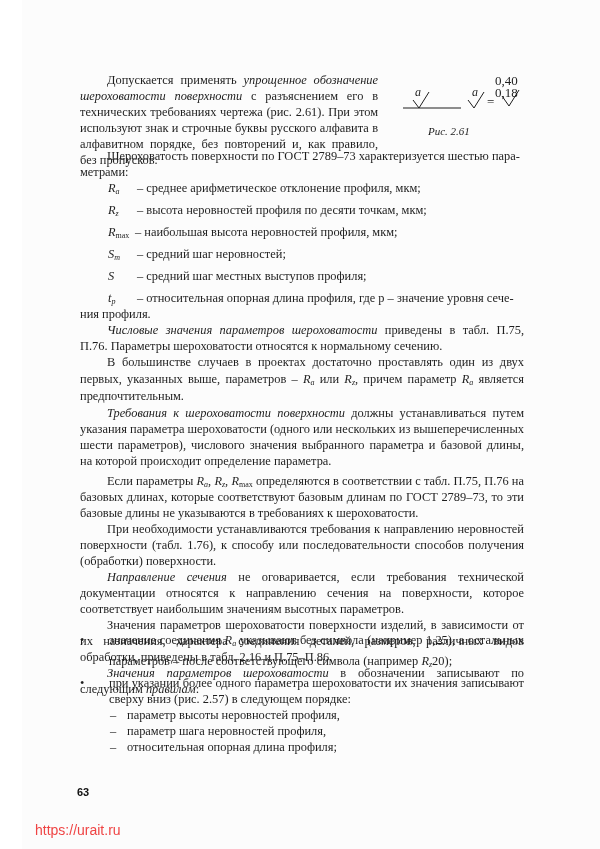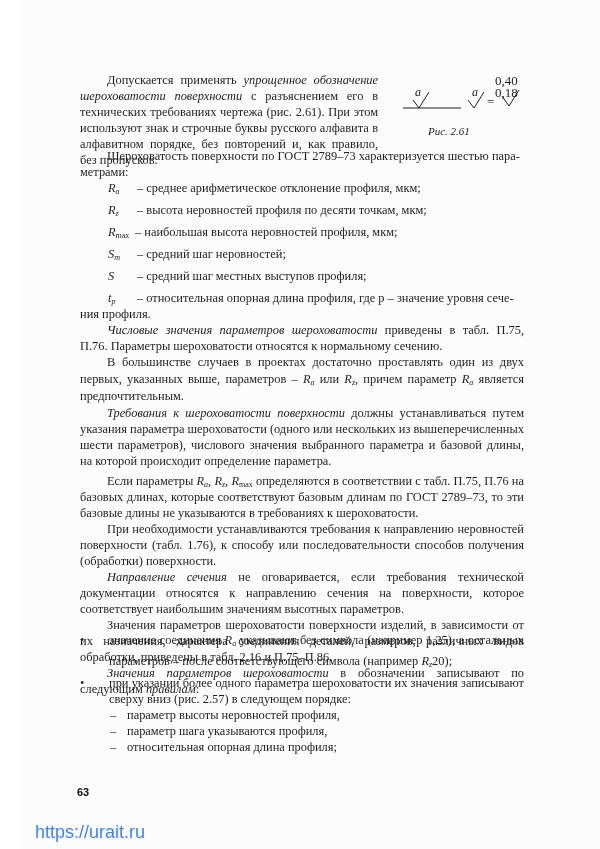--- a/index.html
+++ b/index.html
@@ -42,21 +42,21 @@
   .dash-text { position: absolute; left: 17px; white-space: nowrap; }
 
   .page-number {
     position: absolute; left: 77px; top: 786px;
     font-family: "Liberation Sans", "DejaVu Sans", sans-serif;
     font-weight: bold; font-size: 11px; color: #111;
   }
   .watermark {
     position: absolute; left: 35px; top: 822px;
     font-family: "Liberation Sans", "DejaVu Sans", sans-serif;
-    font-size: 18px; color: #3b82f6;
+    font-size: 14px; color: #ef4444;
   }
 </style>
 </head>
 <body>
 
 <div class="sheet"></div>
 
 <div class="text-block" style="top:72px; width:298px;">
   <p class="p">
     <span>Допускается применять </span><span class="em">упрощенное обозначение шероховатости поверхности</span><span> с разъяснением его в технических требованиях чертежа (рис. 2.61). При этом используют знак и строчные буквы русского алфавита в алфавитном порядке, без повторений и, как правило, без пропусков.</span>
@@ -142,21 +142,21 @@
   <span class="bullet-dot">•</span>
   <div class="bullet-text">при указании более одного параметра шероховатости их значения записывают сверху вниз (рис. 2.57) в следующем порядке:</div>
 </div>
 
 <div class="dash-row" style="top:707px;">
   <span class="dash-mark">–</span>
   <span class="dash-text">параметр высоты неровностей профиля,</span>
 </div>
 <div class="dash-row" style="top:723px;">
   <span class="dash-mark">–</span>
-  <span class="dash-text">параметр шага указываются профиля,</span>
+  <span class="dash-text">параметр шага неровностей профиля,</span>
 </div>
 <div class="dash-row" style="top:739px;">
   <span class="dash-mark">–</span>
   <span class="dash-text">относительная опорная длина профиля;</span>
 </div>
 
 <div class="page-number">63</div>
 <div class="watermark">https://urait.ru</div>
 
 </body></html>

